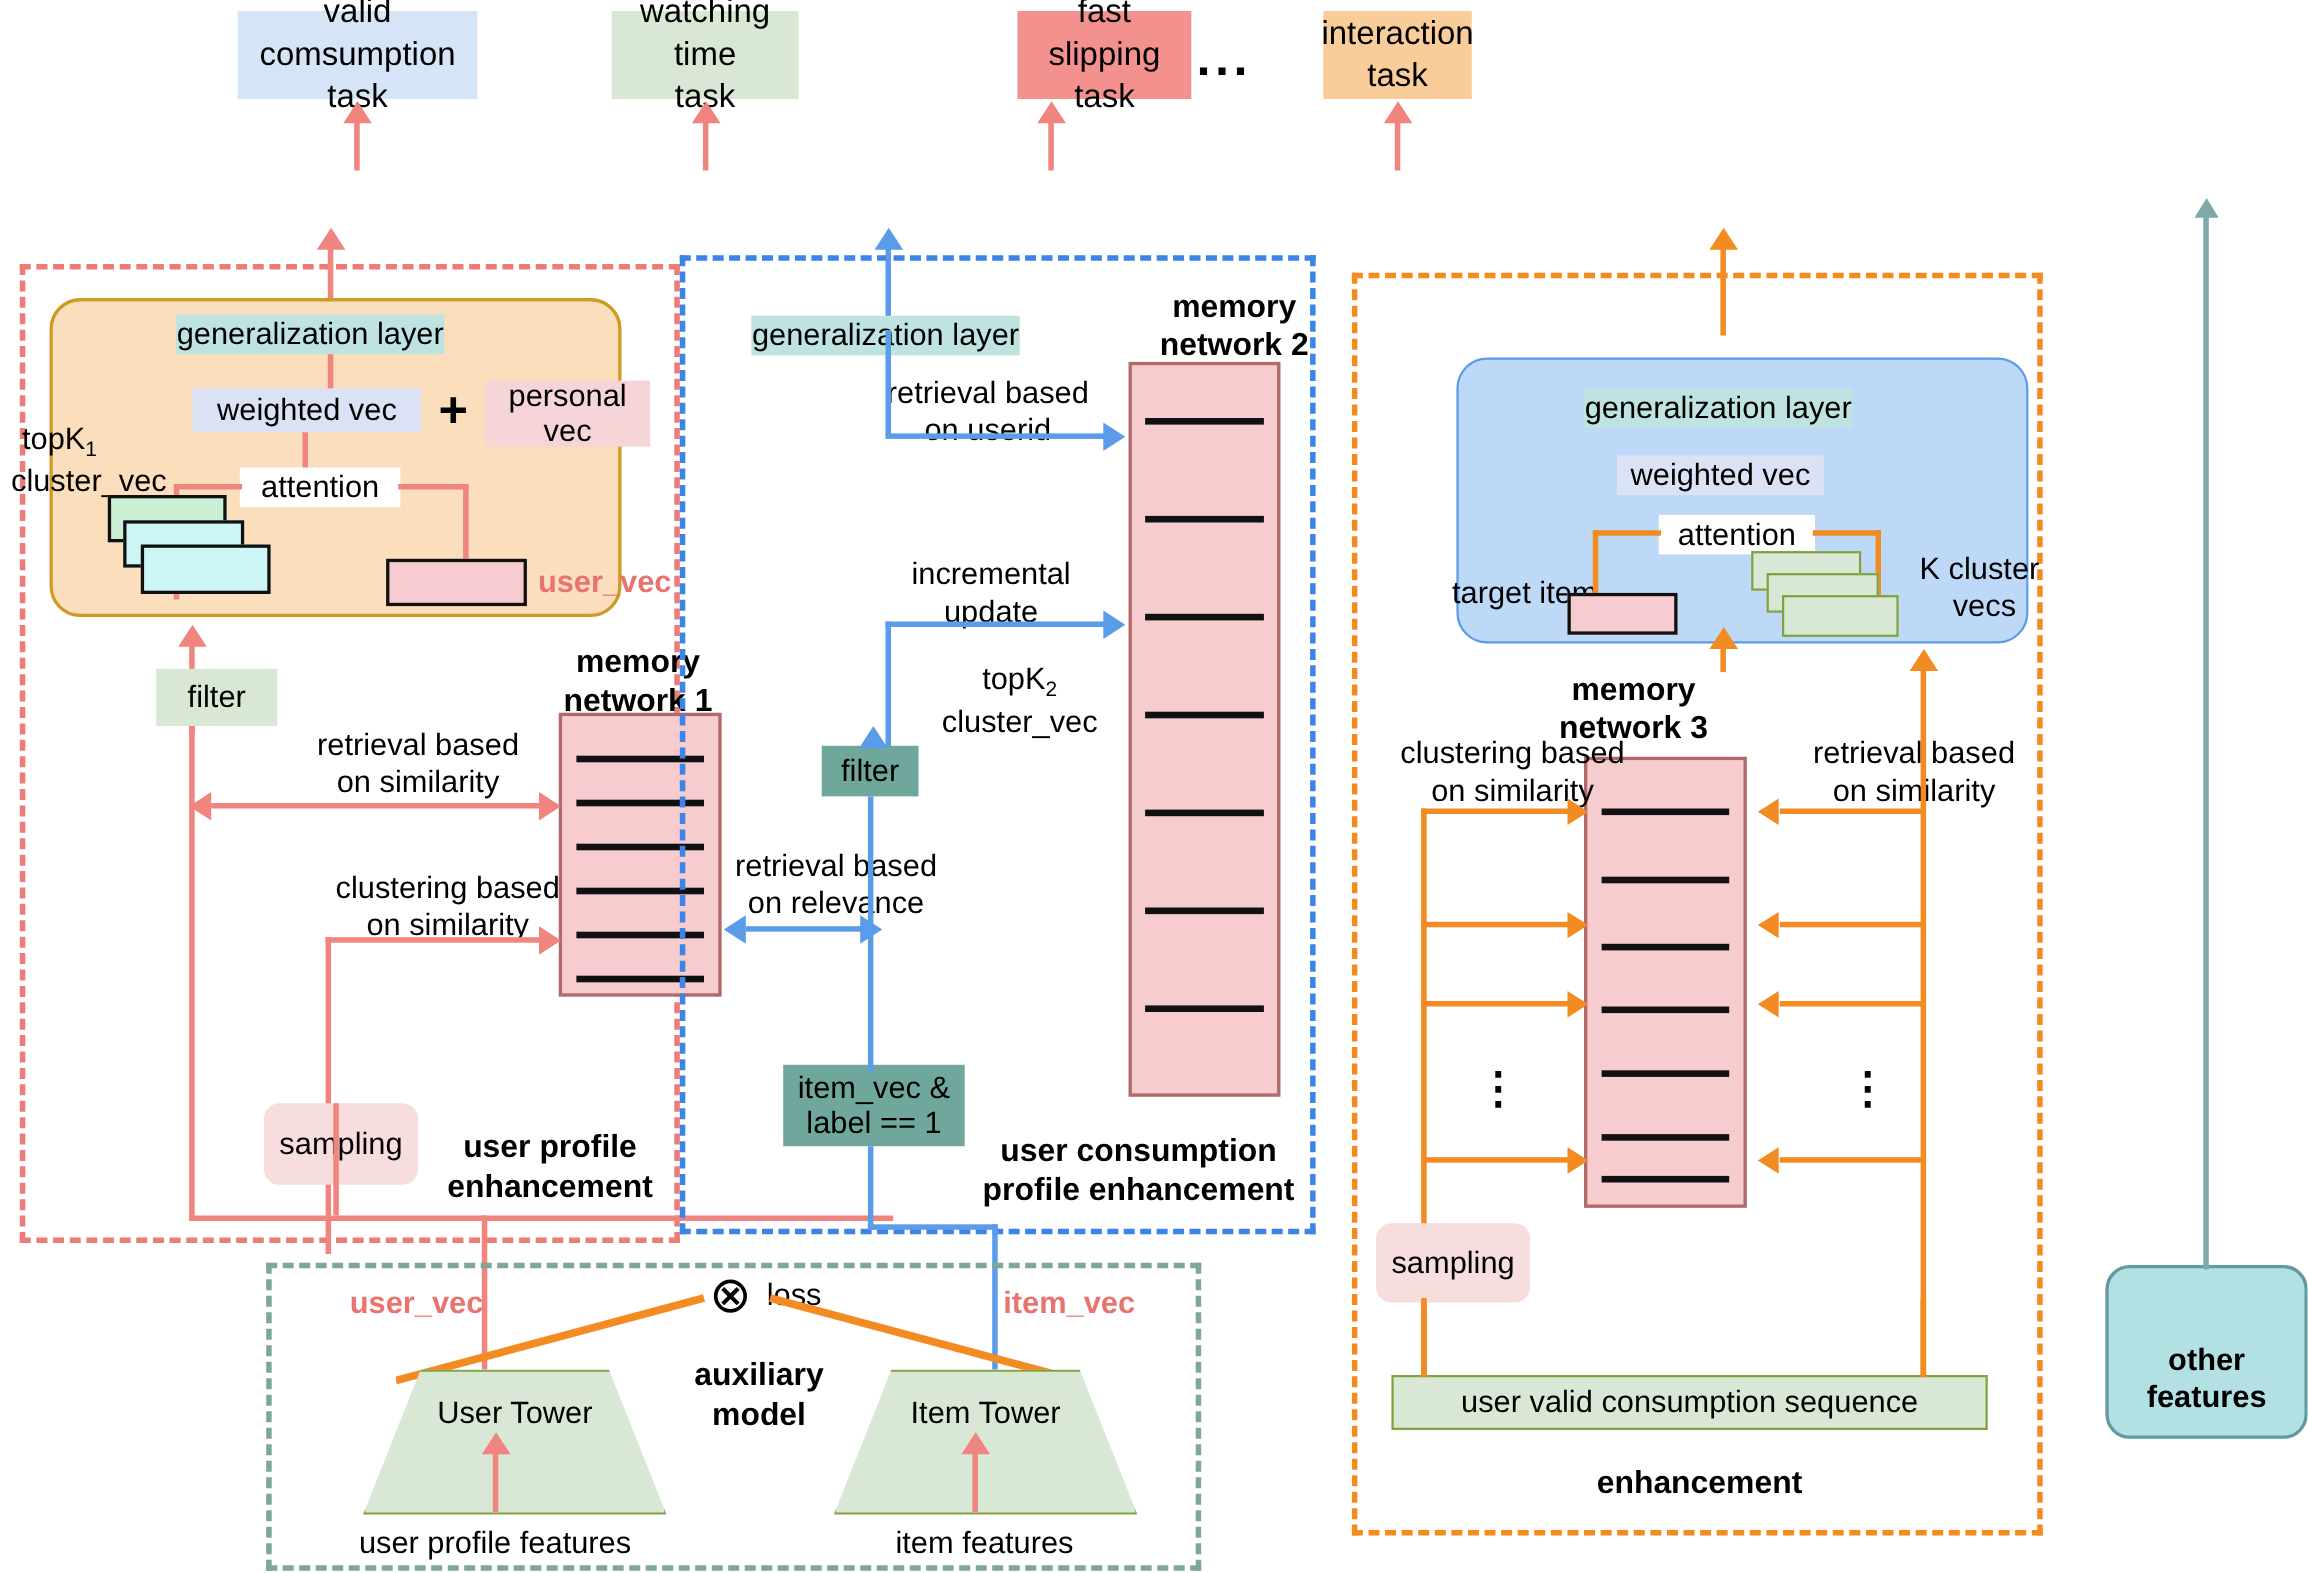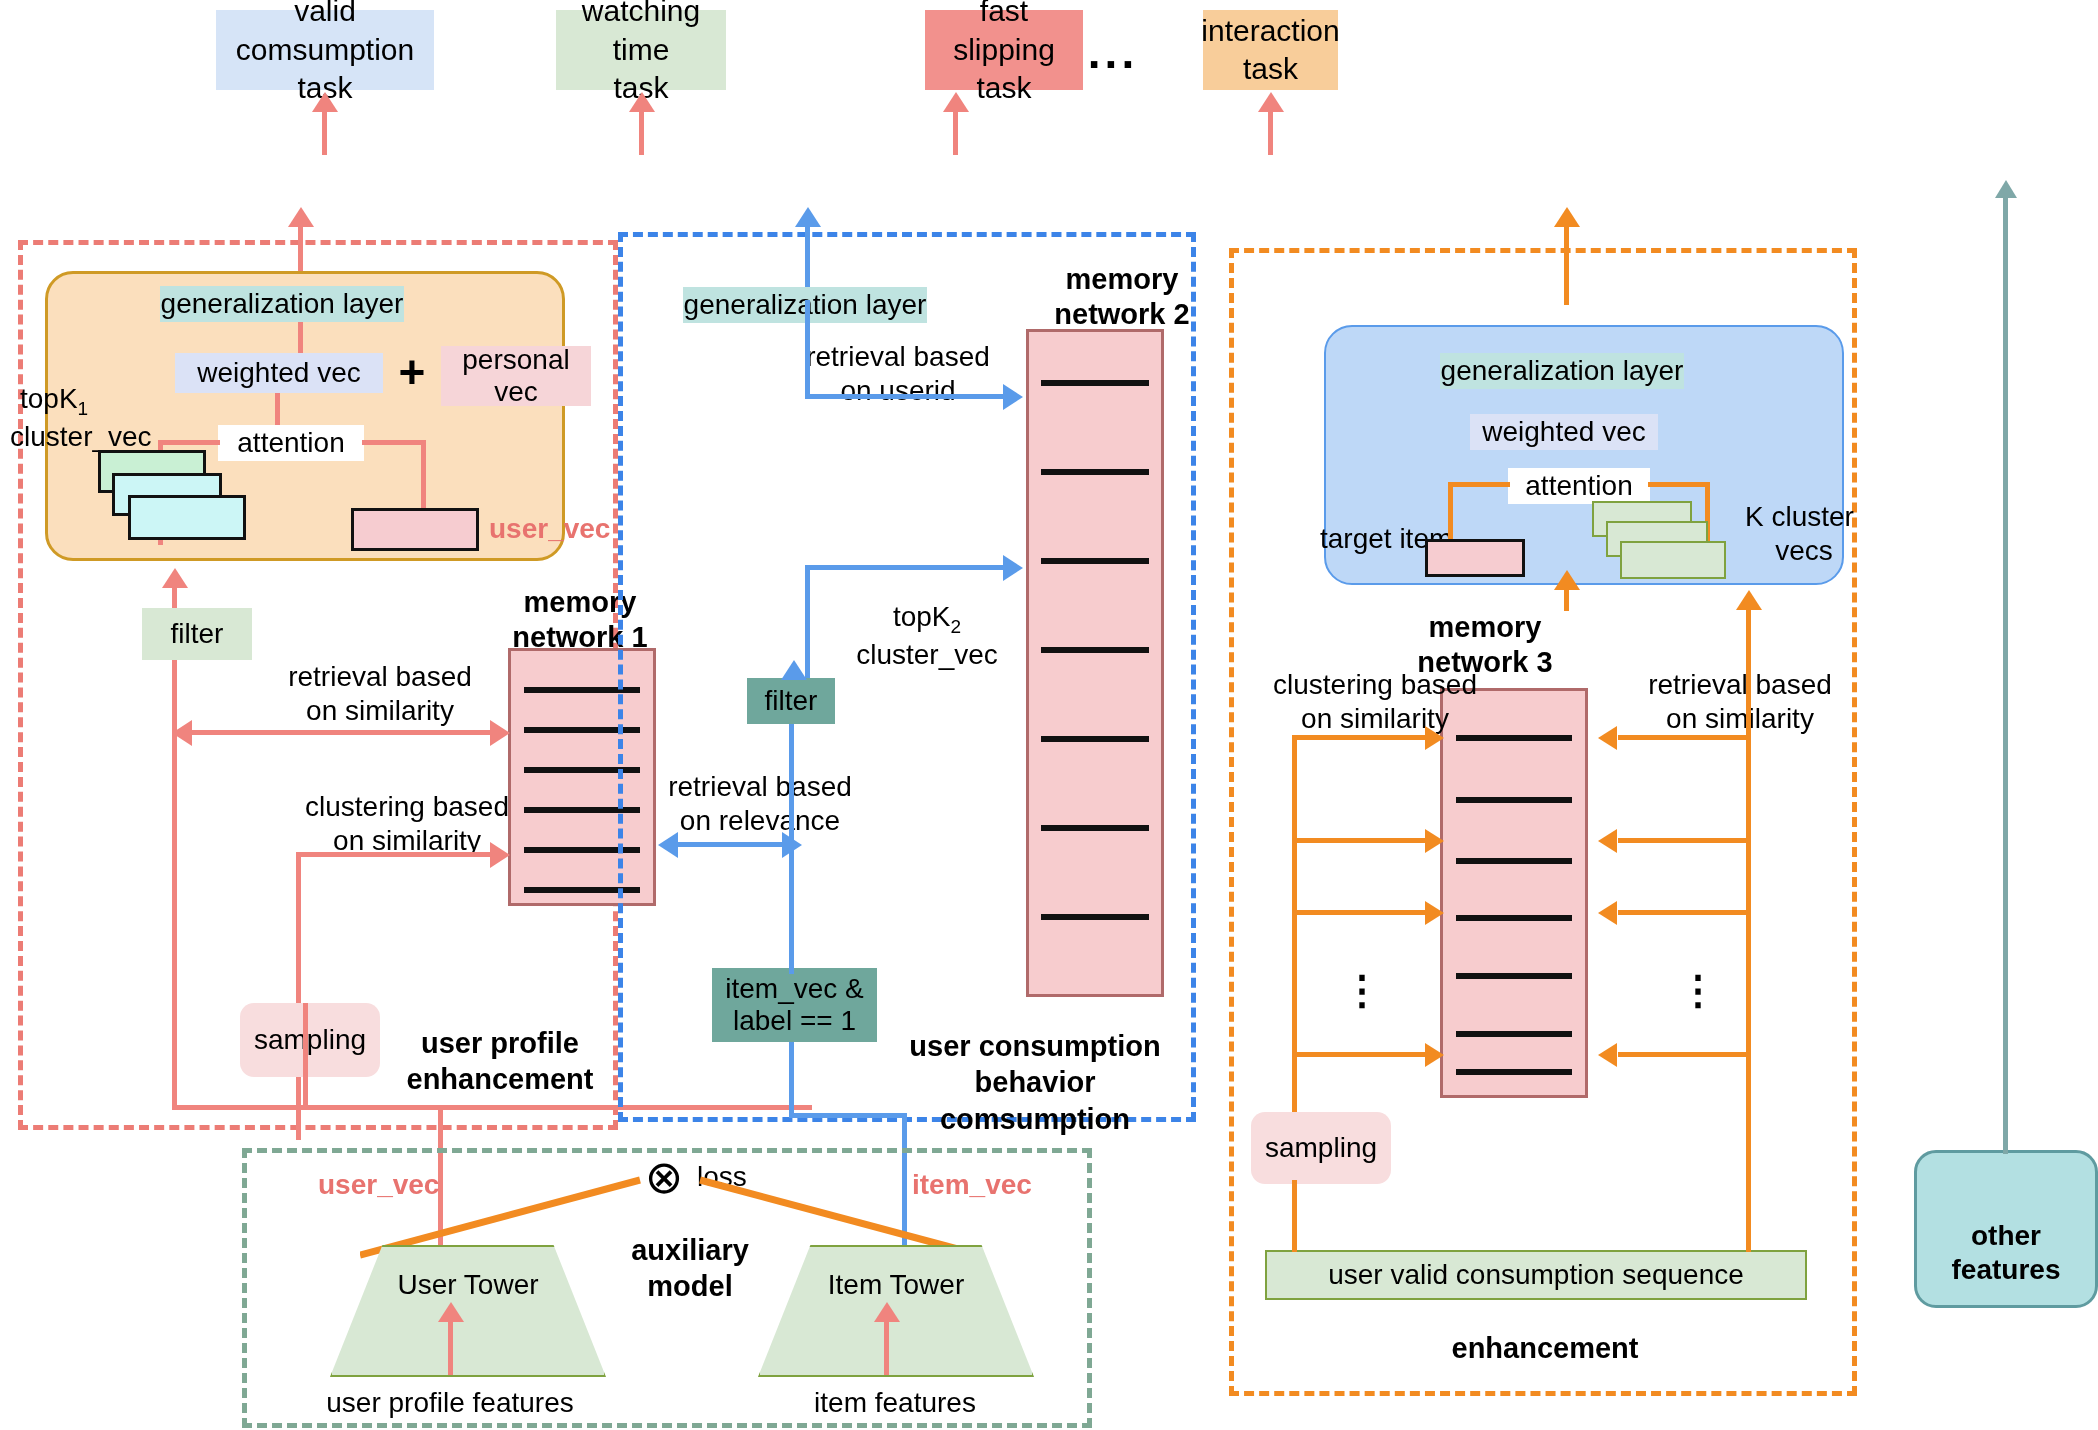--- a/index.html
+++ b/index.html
@@ -220,21 +220,21 @@
   <div class="ln h-red abs" style="left:172px;top:1105px;width:640px;"></div>
 
   <div class="abs ctr chip chip-softpink" style="left:240px;top:1003px;width:140px;height:74px;">sampling</div>
   <div class="ln v-red abs" style="left:303px;top:1003px;height:102px;"></div>
 
   <div class="ln v-red abs" style="left:438px;top:1105px;height:140px;"></div>
 
   <div class="abs mod mod-blue" style="left:618px;top:232px;width:578px;height:890px;"></div>
   <div class="abs mod-title" style="left:880px;top:1028px;width:310px;">
     <div>user consumption</div>
-    <div>behavior comsumption</div>
+    <div>profile enhancement</div>
   </div>
 
   <div class="ln v-blue abs" style="left:805px;top:225px;height:80px;"></div>
   <div class="ah ah-up-blue" style="left:795px;top:207px;"></div>
 
   <div class="abs ctr chip chip-teal" style="left:683px;top:287px;width:244px;height:36px;">generalization layer</div>
 
   <div class="abs mem-title" style="left:1022px;top:262px;width:200px;">
     <div>memory</div>
     <div>network 2</div>
@@ -250,20 +250,24 @@
   </div>
 
   <div class="abs lbl lbl-c" style="left:770px;top:340px;width:256px;">
     <div>retrieval based</div>
     <div>on userid</div>
   </div>
   <div class="ln h-blue abs" style="left:805px;top:394px;width:202px;"></div>
   <div class="ah ah-rt-blue" style="left:1003px;top:384px;"></div>
   <div class="ln v-blue abs" style="left:805px;top:300px;height:96px;"></div>
 
+  <div class="abs lbl lbl-c" style="left:790px;top:505px;width:222px;">
+    <div>incremental</div>
+    <div>update</div>
+  </div>
   <div class="ln h-blue abs" style="left:805px;top:565px;width:202px;"></div>
   <div class="ah ah-rt-blue" style="left:1003px;top:555px;"></div>
   <div class="ln v-blue abs" style="left:805px;top:565px;height:135px;"></div>
 
   <div class="abs lbl lbl-c" style="left:832px;top:600px;width:190px;">
     <div><span>topK</span><sub>2</sub></div>
     <div>cluster_vec</div>
   </div>
 
   <div class="abs ctr chip chip-darkteal" style="left:747px;top:678px;width:88px;height:46px;">filter</div>

